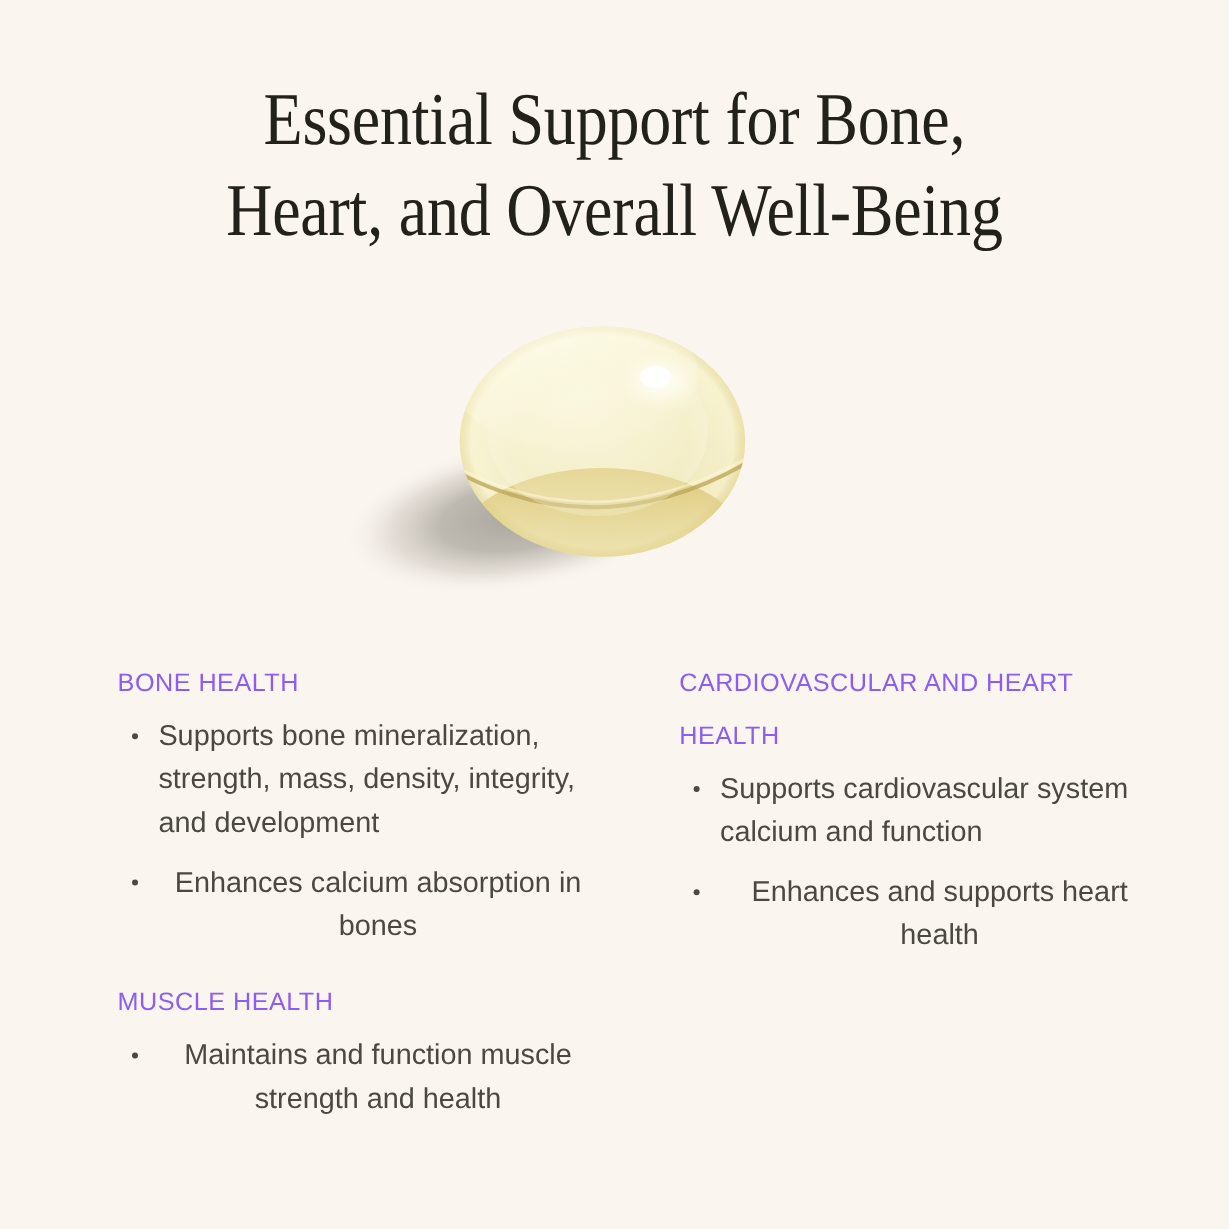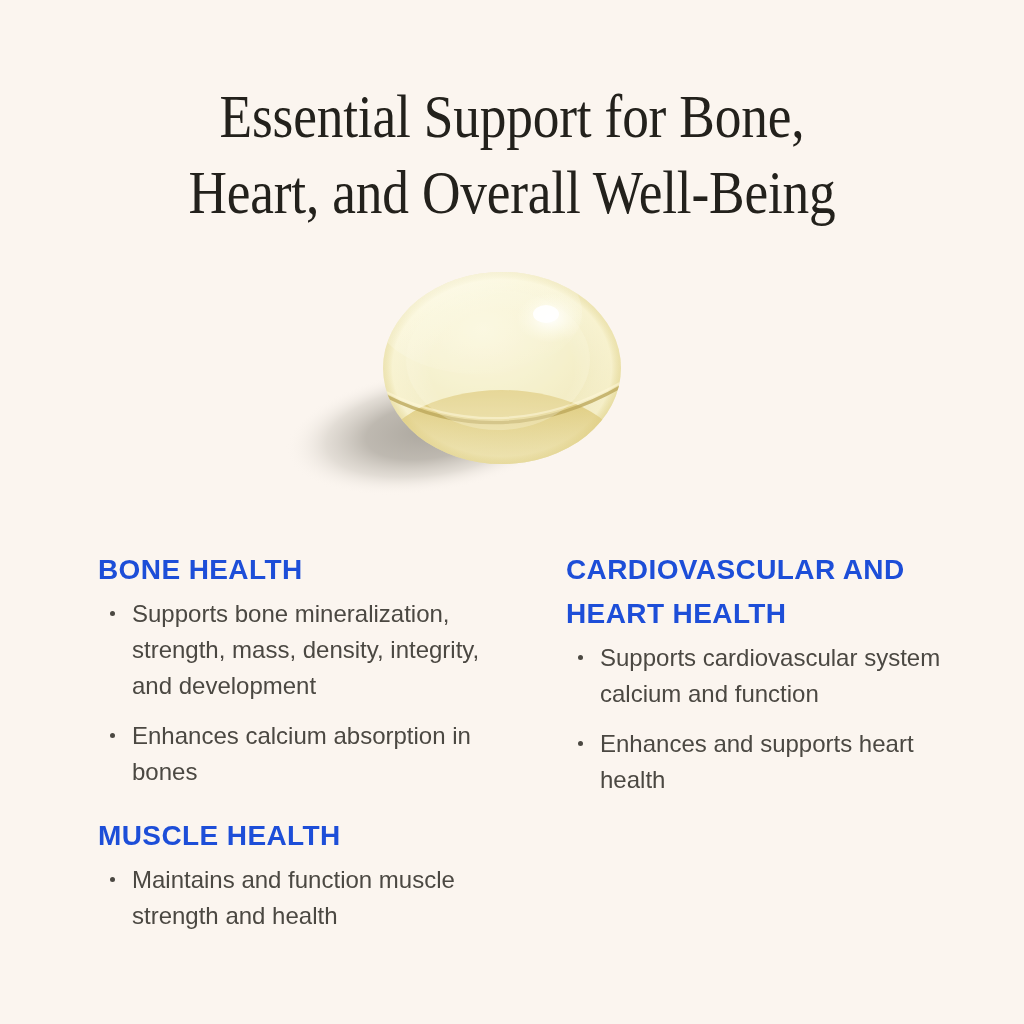--- a/index.html
+++ b/index.html
@@ -12,21 +12,21 @@
     background: #FBF5EF;
     font-family: "Liberation Sans", sans-serif;
     overflow: hidden;
     position: relative;
   }
 
   
   .title-block {
     position: absolute;
     left: 0;
-    top: 78px;
+    top: 62px;
     width: 1024px;
     text-align: center;
   }
   .title-line {
     font-family: "Liberation Serif", "DejaVu Serif", serif;
     font-size: 62px;
     line-height: 76px;
     font-weight: 400;
     color: #23211C;
     letter-spacing: -0.2px;
@@ -65,45 +65,45 @@
     width: 400px;
   }
   .bcol.left  { left: 98px; }
   .bcol.right { left: 566px; }
 
   .bgroup { margin-bottom: 0; }
   .bgroup + .bgroup { margin-top: 24px; }
 
   .bhead {
     font-family: "Liberation Sans", sans-serif;
-    font-size: 28px;
+    font-size: 21px;
     line-height: 44px;
-    font-weight: 700;
+    font-weight: 400;
     letter-spacing: 0.4px;
-    color: #1d4ed8;
+    color: #8b5cf6;
     text-transform: uppercase;
     margin: 0;
   }
   .blist {
     list-style: none;
     margin: 4px 0 0 0;
     padding: 0;
   }
   .bitem {
     position: relative;
     padding-left: 34px;
     margin-bottom: 14px;
     font-family: "Liberation Sans", sans-serif;
     font-size: 24px;
     line-height: 36px;
     font-weight: 400;
     color: #4B4842;
     max-width: 378px;
   }
-  .bitem:last-child { margin-bottom: 0; }
+  .bitem:last-child { margin-bottom: 0; text-align: center; }
   .bullet-dot {
     position: absolute;
     left: 12px;
     top: 15px;
     width: 5px;
     height: 5px;
     border-radius: 50%;
     background: #4B4842;
   }
 </style>

